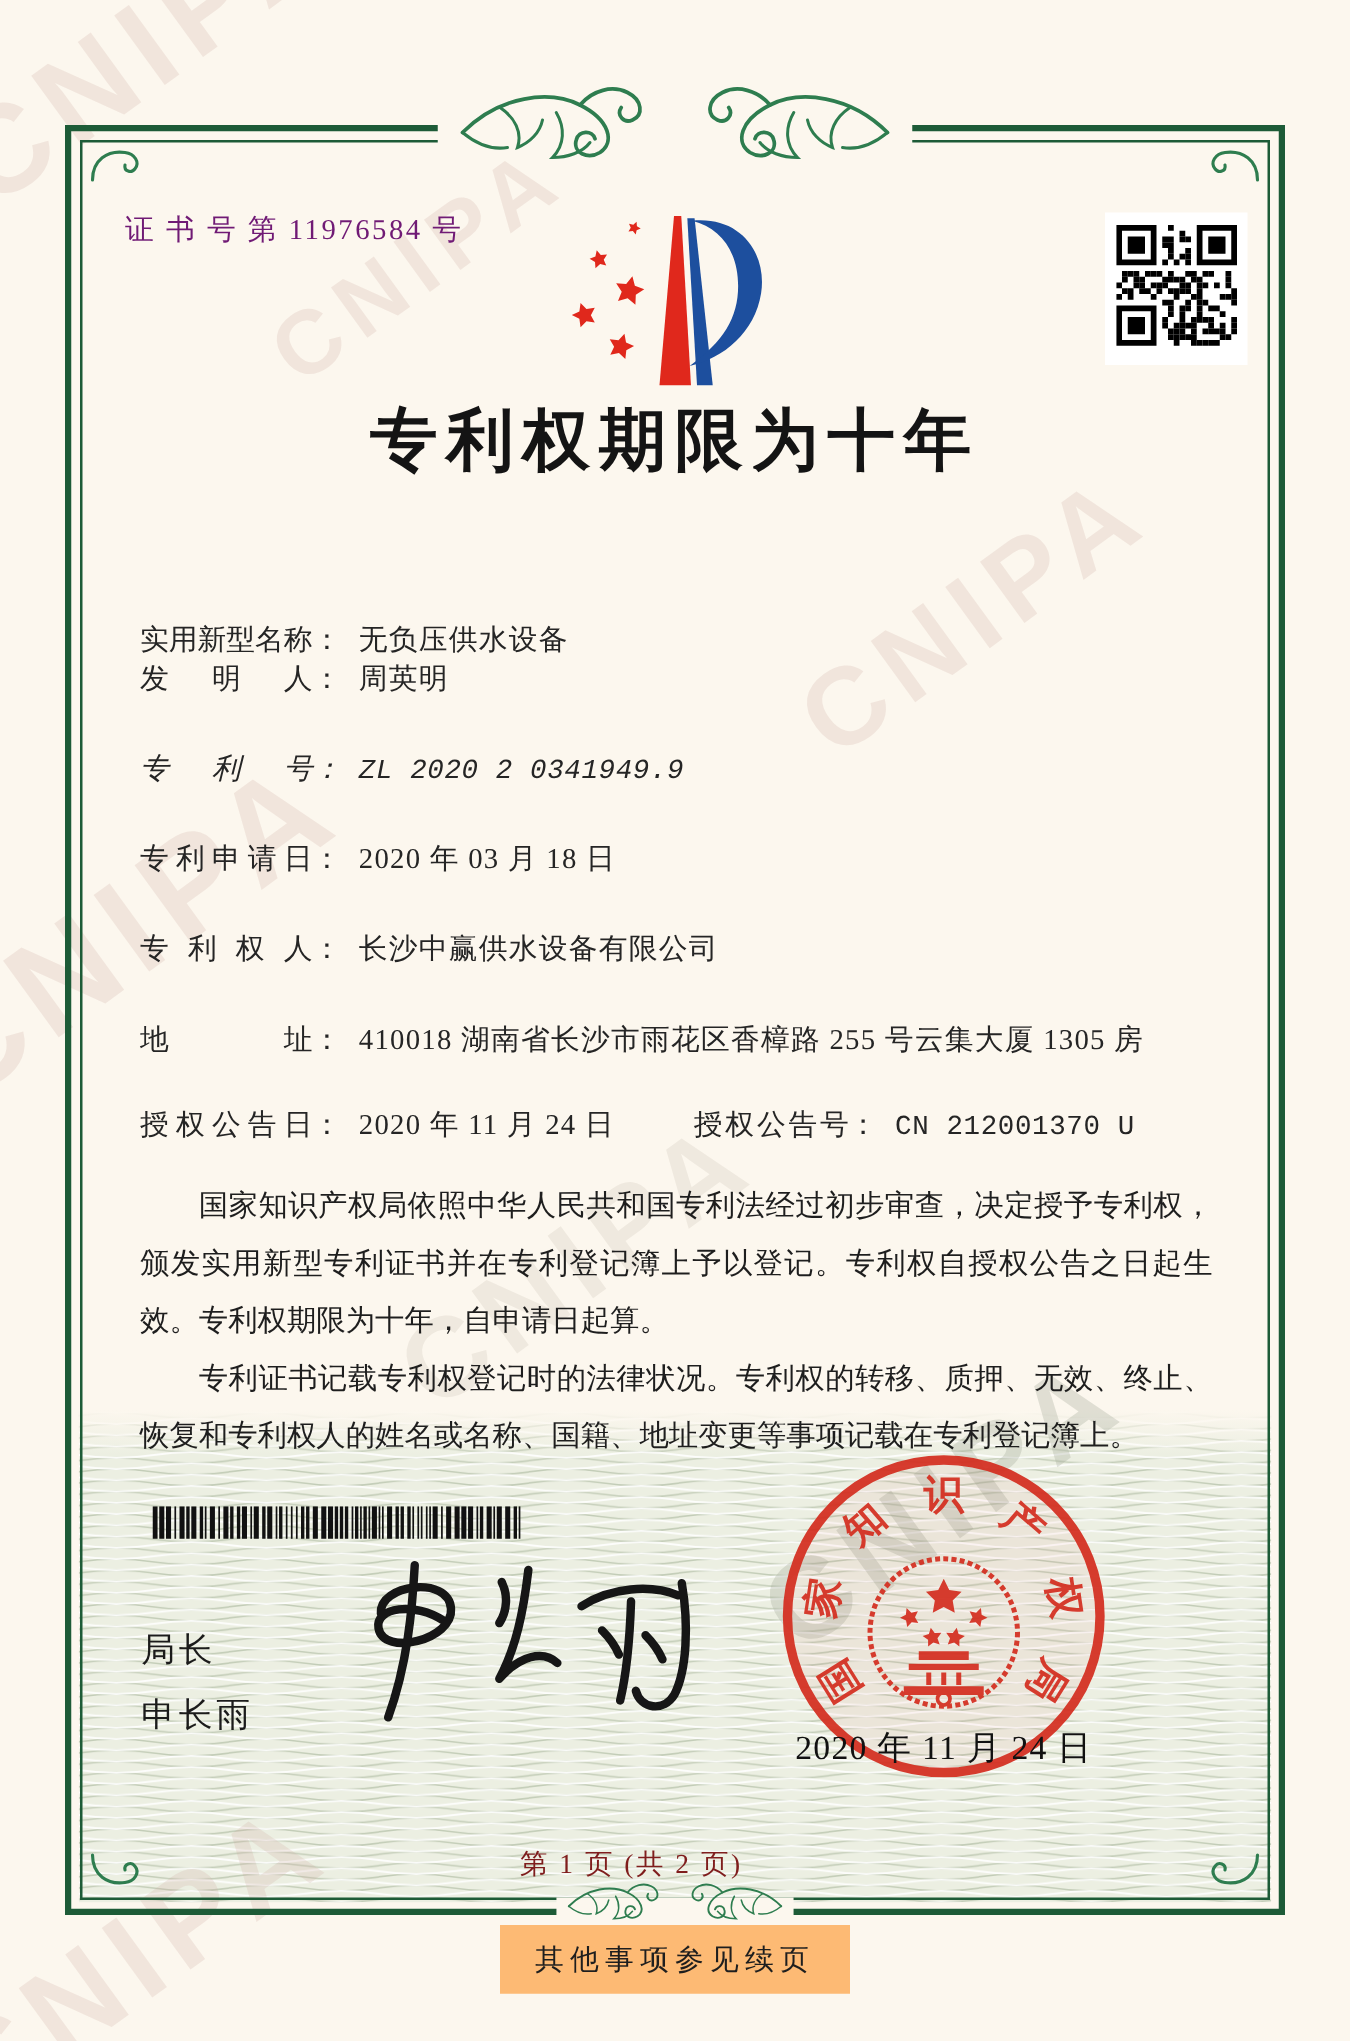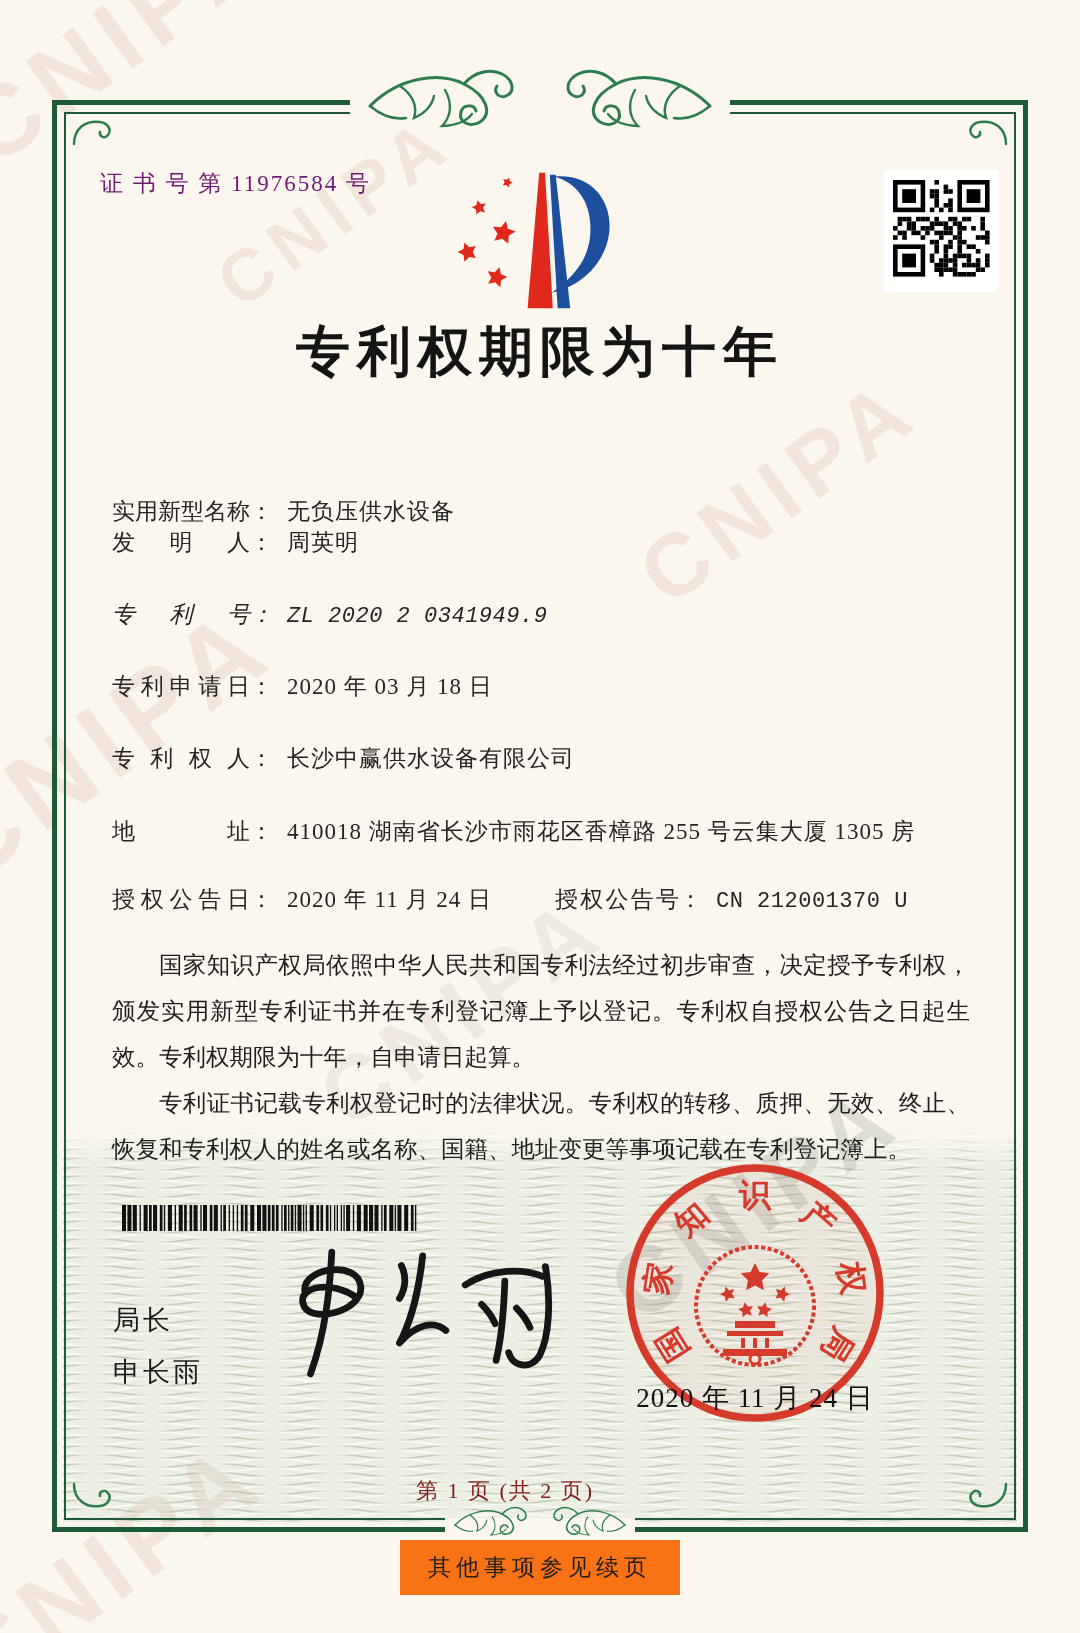--- a/index.html
+++ b/index.html
@@ -40,21 +40,21 @@
   .officials .line{margin-bottom:16px;letter-spacing:3px;}
   .signature{position:absolute;z-index:6;left:268px;top:1238px;}
   .seal{position:absolute;z-index:7;left:622px;top:1160px;opacity:0.92;}
   .seal-char{font-size:32px;font-weight:bold;fill:#d42c1e;text-anchor:middle;dominant-baseline:central;
       font-family:"Liberation Serif","DejaVu Serif",serif;}
   .seal-date{position:absolute;z-index:8;left:622px;top:1380px;width:266px;text-align:center;
       font-size:27px;color:#111;letter-spacing:1px;}
   .page-info{position:absolute;z-index:6;left:0;width:1010px;top:1476px;text-align:center;
       font-size:22px;color:#7f1d1d;letter-spacing:2px;}
   .cont-note{position:absolute;z-index:6;left:0;width:1080px;top:1540px;text-align:center;}
-  .cont-note span{display:inline-block;background:#f97316;padding:12px 28px;font-size:23px;
+  .cont-note span{display:inline-block;background:#fdba74;padding:12px 28px;font-size:23px;
       letter-spacing:5px;color:#1e1e1e;}
 </style>
 </head>
 <body>
 
 <div class="page">
 
   <span class="wm" style="left:-60px;top:-20px;font-size:100px;">CNIPA</span>
   <span class="wm" style="left:200px;top:170px;font-size:72px;">CNIPA</span>
   <span class="wm" style="left:620px;top:440px;font-size:88px;">CNIPA</span>

